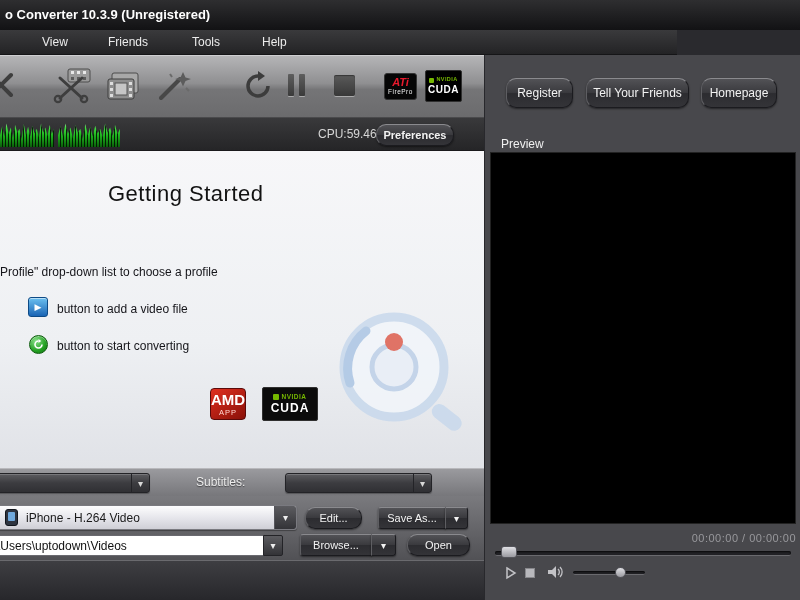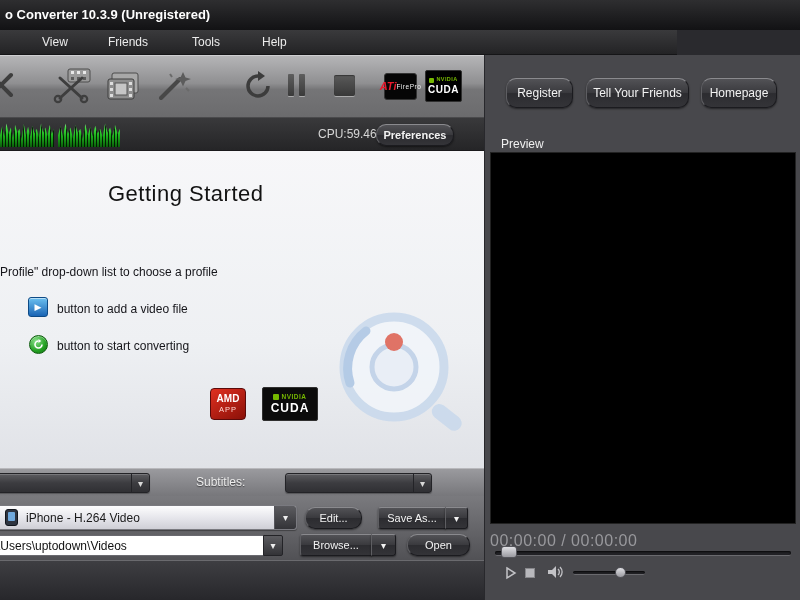--- a/index.html
+++ b/index.html
@@ -17,21 +17,21 @@
   
   .left-toolbar{position:absolute;left:0;top:55px;width:484px;height:63px;
     background:linear-gradient(180deg,#b5b5b7 0%,#8f8f91 45%,#757577 55%,#6b6b6d 100%);
     border-top:1px solid #cfcfd1;border-bottom:1px solid #4a4a4c;}
   .tool-icon{position:absolute;cursor:default;}
   .pausebar{display:inline-block;width:6px;height:22px;margin-right:5px;border-radius:1px;
     background:linear-gradient(180deg,#5e5e5e,#3a3a3a);box-shadow:0 1px 0 rgba(255,255,255,.4);}
   .stopsq{width:21px;height:21px;border-radius:2px;background:linear-gradient(180deg,#5a5a5a,#383838);
     box-shadow:0 1px 0 rgba(255,255,255,.4), inset 0 1px 1px rgba(0,0,0,.4);}
   .badge-ati{position:absolute;width:33px;height:27px;background:#060606;border:1px solid #333;border-radius:3px;
-    display:flex;flex-direction:row;align-items:center;justify-content:center;line-height:1;}
+    display:flex;flex-direction:column;align-items:center;justify-content:center;line-height:1;}
   .ati-brand{color:#e8192c;font-weight:bold;font-style:italic;font-size:11px;}
   .ati-prod{color:#f0f0f0;font-size:6.5px;letter-spacing:.5px;margin-top:1px;}
   .badge-cuda{position:absolute;width:37px;height:32px;background:#000;border:1px solid #2f2f2f;border-radius:2px;
     display:flex;flex-direction:column;align-items:center;justify-content:center;line-height:1;}
   .cuda-brand{color:#76b900;font-weight:bold;font-size:5.5px;letter-spacing:.4px;display:flex;align-items:center;gap:2px;}
   .nv-dot{display:inline-block;width:5px;height:5px;background:#76b900;border-radius:1px;}
   .cuda-prod{color:#fff;font-weight:bold;font-size:10px;margin-top:2px;letter-spacing:.5px;}
 
   
   .left-status{position:absolute;left:0;top:118px;width:484px;height:33px;
@@ -58,21 +58,21 @@
   .gs-title{position:absolute;left:108px;top:30px;font-size:22px;color:#121212;letter-spacing:.5px;}
   .gs-step{position:absolute;font-size:12px;color:#15151a;}
   .add-ic{position:absolute;width:20px;height:20px;border-radius:3px;border:1px solid #0d4a86;
     background:linear-gradient(180deg,#6cc0f0,#1a64b4);display:flex;align-items:center;justify-content:center;
     color:#fff;font-size:9px;box-shadow:inset 0 1px 0 rgba(255,255,255,.5);}
   .go-ic{position:absolute;width:19px;height:19px;border-radius:50%;border:1px solid #0c5c0c;
     background:radial-gradient(circle at 35% 30%,#8ae08a,#22a022 60%,#137013);
     display:flex;align-items:center;justify-content:center;box-shadow:inset 0 1px 0 rgba(255,255,255,.4);}
   .badge-amd{position:absolute;width:36px;height:32px;border-radius:4px;border:1px solid #5a0a0a;
     background:linear-gradient(145deg,#e03020,#8a1008);display:flex;flex-direction:column;align-items:center;justify-content:center;line-height:1;}
-  .amd-brand{color:#fff;font-weight:bold;font-size:10px;}
+  .amd-brand{color:#fff;font-weight:bold;font-size:15px;}
   .amd-prod{color:#ffd6d0;font-size:7.5px;margin-top:2px;letter-spacing:1px;}
   .badge-nv2{position:absolute;width:56px;height:34px;background:#0b0b0b;border:1px solid #303030;border-radius:2px;
     display:flex;flex-direction:column;align-items:center;justify-content:center;line-height:1;}
   .nv2-brand{color:#76b900;font-weight:bold;font-size:6.5px;letter-spacing:.5px;display:flex;align-items:center;gap:2px;}
   .nv2-prod{color:#fff;font-weight:bold;font-size:12px;margin-top:2px;letter-spacing:1px;}
   .watermark{position:absolute;left:326px;top:158px;opacity:.82;}
 
   
   .sub-row{position:absolute;left:0;top:468px;width:484px;height:28px;
     background:linear-gradient(180deg,#9a9a9e,#77777b);border-top:1px solid #b8b8bc;}
@@ -97,21 +97,21 @@
     background:linear-gradient(180deg,#5c5c60,#333337);display:flex;align-items:center;justify-content:center;color:#eee;font-size:10px;}
 
   .bottom-strip{position:absolute;left:0;top:560px;width:484px;height:40px;
     background:linear-gradient(180deg,#3e3e42,#27272b);border-top:1px solid #6a6a6e;}
 
   
   .right-panel{position:absolute;left:484px;top:55px;width:316px;height:545px;background:#48484c;
     border-left:1px solid #28282c;}
   .preview-label{position:absolute;left:16px;top:82px;font-size:12px;color:#f0f0f0;}
   .screen{position:absolute;left:5px;top:97px;width:306px;height:372px;background:#000;border:1px solid #222;}
-  .time-text{position:absolute;left:5px;top:477px;width:306px;text-align:left;font-size:16px;color:#98989c;letter-spacing:.5px;}
+  .time-text{position:absolute;left:5px;top:477px;width:306px;text-align:right;font-size:11px;color:#98989c;letter-spacing:.5px;}
   .groove{position:absolute;background:#232327;border-bottom:1px solid #6a6a6e;border-radius:2px;
     box-shadow:inset 0 1px 2px rgba(0,0,0,.8);}
   .handle{position:absolute;background:linear-gradient(180deg,#e0e0e4,#9a9aa0);border:1px solid #55555b;border-radius:3px;}
   .vol-handle{border-radius:50%;}
   .pv-ic{position:absolute;cursor:default;}
 </style>
 </head>
 <body>
 
 <div class="app">

